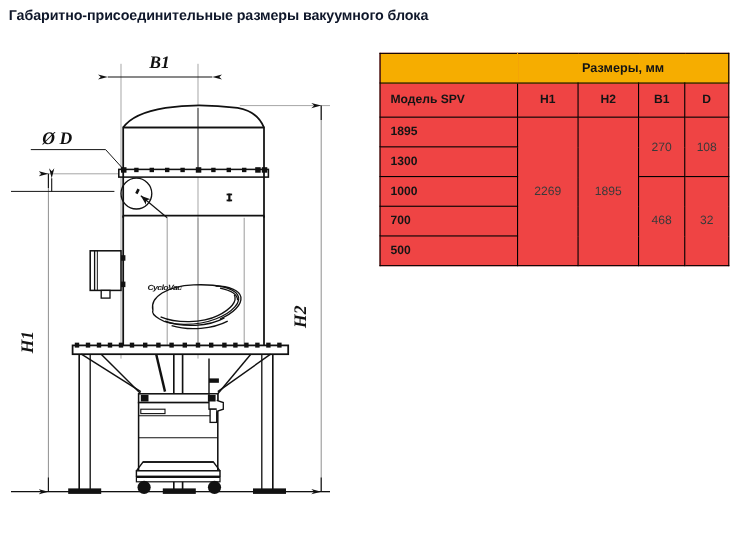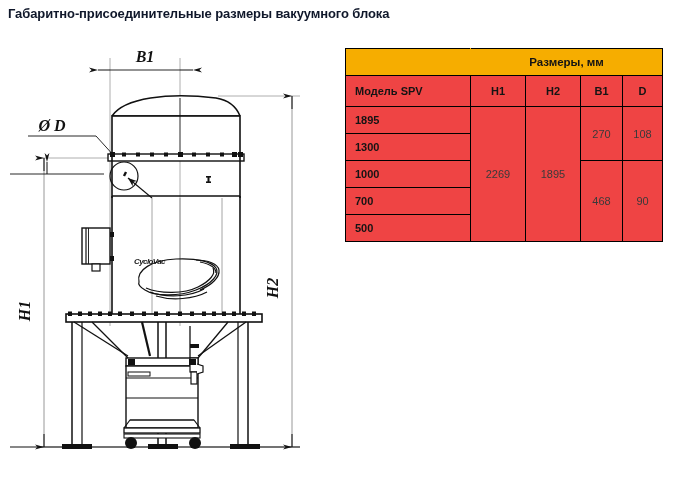--- a/index.html
+++ b/index.html
@@ -289,21 +289,21 @@
       <td class="val" rowspan="2">108</td>
     </tr>
 
     <tr>
       <td class="model-cell">1300</td>
     </tr>
 
     <tr>
       <td class="model-cell">1000</td>
       <td class="val" rowspan="3">468</td>
-      <td class="val" rowspan="3">90</td>
+      <td class="val" rowspan="3">32</td>
     </tr>
 
     <tr>
       <td class="model-cell">700</td>
     </tr>
 
     <tr>
       <td class="model-cell">500</td>
     </tr>
   </tbody>

